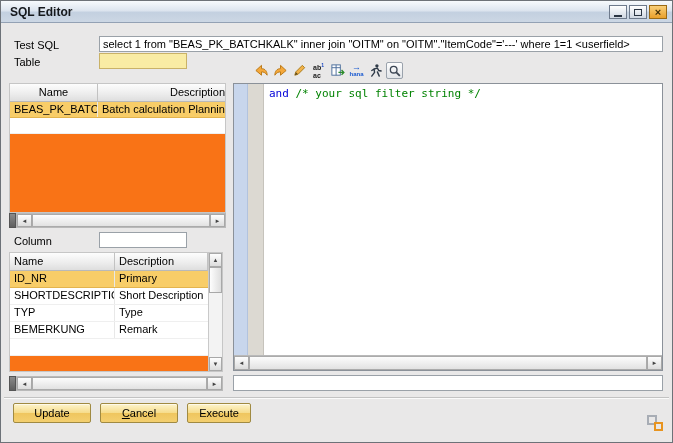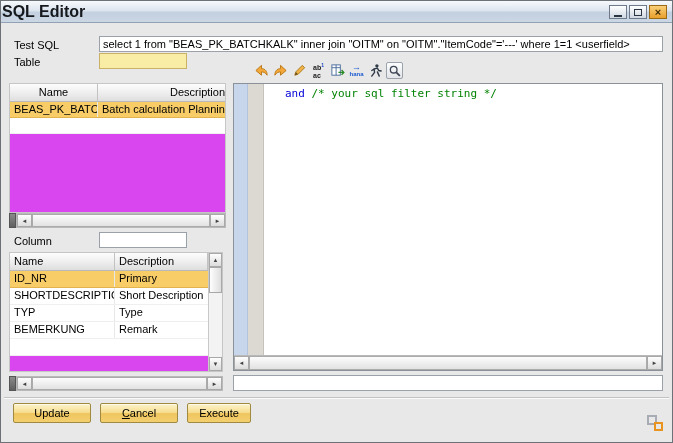--- a/index.html
+++ b/index.html
@@ -3,21 +3,21 @@
 <meta charset="utf-8">
 <style>
   html,body{margin:0;padding:0;background:#d7d7d7;}
   *{box-sizing:border-box;}
   .window{position:relative;width:673px;height:443px;background:#e9e8e8;border:1px solid #6d7278;
           font-family:"Liberation Sans",sans-serif;font-size:11px;color:#000;overflow:hidden;}
   
   .titlebar{position:absolute;left:0;top:0;width:100%;height:22px;
             background:linear-gradient(#f7fafd,#dde5ef 45%,#c3d0e0 55%,#ccd7e4);
             border-bottom:1px solid #93a1b4;display:flex;align-items:center;}
-  .title{font-weight:bold;font-size:16px;color:#15181c;padding-left:1px;}
+  .title{font-weight:bold;font-size:12px;color:#15181c;padding-left:9px;}
   .winbtns{position:absolute;right:5px;top:4px;display:flex;gap:2px;}
   .winbtn{width:18px;height:14px;border:1px solid #6e7a8c;background:linear-gradient(#ffffff,#cfd7e2);
           display:flex;align-items:center;justify-content:center;}
   .winbtn.close{background:linear-gradient(#f9cf79,#e9a02c);border-color:#9a6a16;}
   .glyph-min{width:8px;height:2px;background:#2a3442;margin-top:7px;}
   .glyph-restore{width:8px;height:7px;border:1px solid #2a3442;}
   .glyph-close{font-size:11px;font-weight:bold;color:#402d08;line-height:1;}
   
   .lbl{position:absolute;left:13px;}
   .txt{position:absolute;height:16px;border:1px solid #9aa1a8;background:#fff;
@@ -29,21 +29,21 @@
   
   .toolbar{position:absolute;left:252px;top:60px;height:19px;display:flex;gap:2px;align-items:center;}
   .tbtn{width:17px;height:17px;display:flex;align-items:center;justify-content:center;}
   .tbtn.framed{border:1px solid #9aa2ac;border-radius:2px;background:linear-gradient(#fdfdfd,#e2e5e9);}
   .replace-ic{display:flex;flex-direction:column;font-size:7px;line-height:7px;color:#1a1a1a;font-weight:bold;}
   .replace-ic sup{font-size:5px;color:#1a48c0;}
   .hana-ic{display:flex;flex-direction:column;align-items:center;line-height:7px;color:#1a5ad0;}
   .hana-arrow{font-size:9px;font-weight:bold;}
   .hana-txt{font-size:6px;font-weight:bold;}
   
-  .grid{position:absolute;background:#d946ef;border:1px solid #c6c6c6;overflow:hidden;}
+  .grid{position:absolute;background:#f97316;border:1px solid #c6c6c6;overflow:hidden;}
   .grid.upper{left:8px;top:82px;width:217px;height:130px;}
   .grid.lower{left:8px;top:251px;width:214px;height:120px;display:flex;}
   .lower-main{width:200px;}
   .g-head{display:flex;height:18px;}
   .g-hcell{background:linear-gradient(#fdfdfd,#ececec 60%,#dedede);border-right:1px solid #c2c2c2;
            border-bottom:1px solid #b9b9b9;padding:2px 4px 0;height:18px;white-space:nowrap;overflow:hidden;}
   .upper .g-hcell{text-align:center;}
   .upper .c1{width:88px;flex:none;}
   .upper .g-hcell.c2{width:200px;flex:none;}
   .upper .g-cell.c2{flex:1;}
@@ -68,21 +68,21 @@
   .vscroll{width:14px;display:flex;flex-direction:column;background:#f2f2f2;border-left:1px solid #c9c9c9;}
   .sbtn.v{width:100%;height:14px;flex:none;}
   .vthumb{height:26px;background:linear-gradient(to right,#fdfdfd,#dedede);border:1px solid #a8a8a8;flex:none;}
   .vtrack{flex:1;background:#f3f3f3;}
   
   .editor{position:absolute;left:232px;top:82px;width:430px;height:288px;border:1px solid #8b9199;
           background:#fff;display:flex;flex-direction:column;}
   .editor-main{flex:1;display:flex;overflow:hidden;}
   .gutter-blue{width:14px;background:#c8d6ec;border-right:1px solid #b2c3de;}
   .gutter-gray{width:16px;background:#dcd9d2;border-right:1px solid #c6c3bc;}
-  .code-area{flex:1;padding:3px 21px;font:11px "DejaVu Sans Mono",monospace;white-space:pre;border-radius:32px;}
+  .code-area{flex:1;padding:3px 5px;font:11px "DejaVu Sans Mono",monospace;white-space:pre;border-radius:32px;}
   .kw{color:#0000d8;}
   .cmt{color:#008200;}
   .editor-hscroll{height:15px;display:flex;border-top:1px solid #b9b9b9;background:#f0f0f0;}
   
   .divider{position:absolute;left:3px;right:3px;top:396px;height:2px;border-top:1px solid #c2c2c2;border-bottom:1px solid #fafafa;}
   .btn{position:absolute;top:402px;height:20px;border:1px solid #a08a42;border-radius:2px;
        background:linear-gradient(#fdf4cd,#f6dc8a 50%,#efc65f 52%,#f3cf6f);
        display:flex;align-items:center;justify-content:center;box-shadow:inset 0 1px 0 rgba(255,255,255,.6);}
   #btn-update{left:12px;width:78px;}
   #btn-cancel{left:99px;width:78px;}

